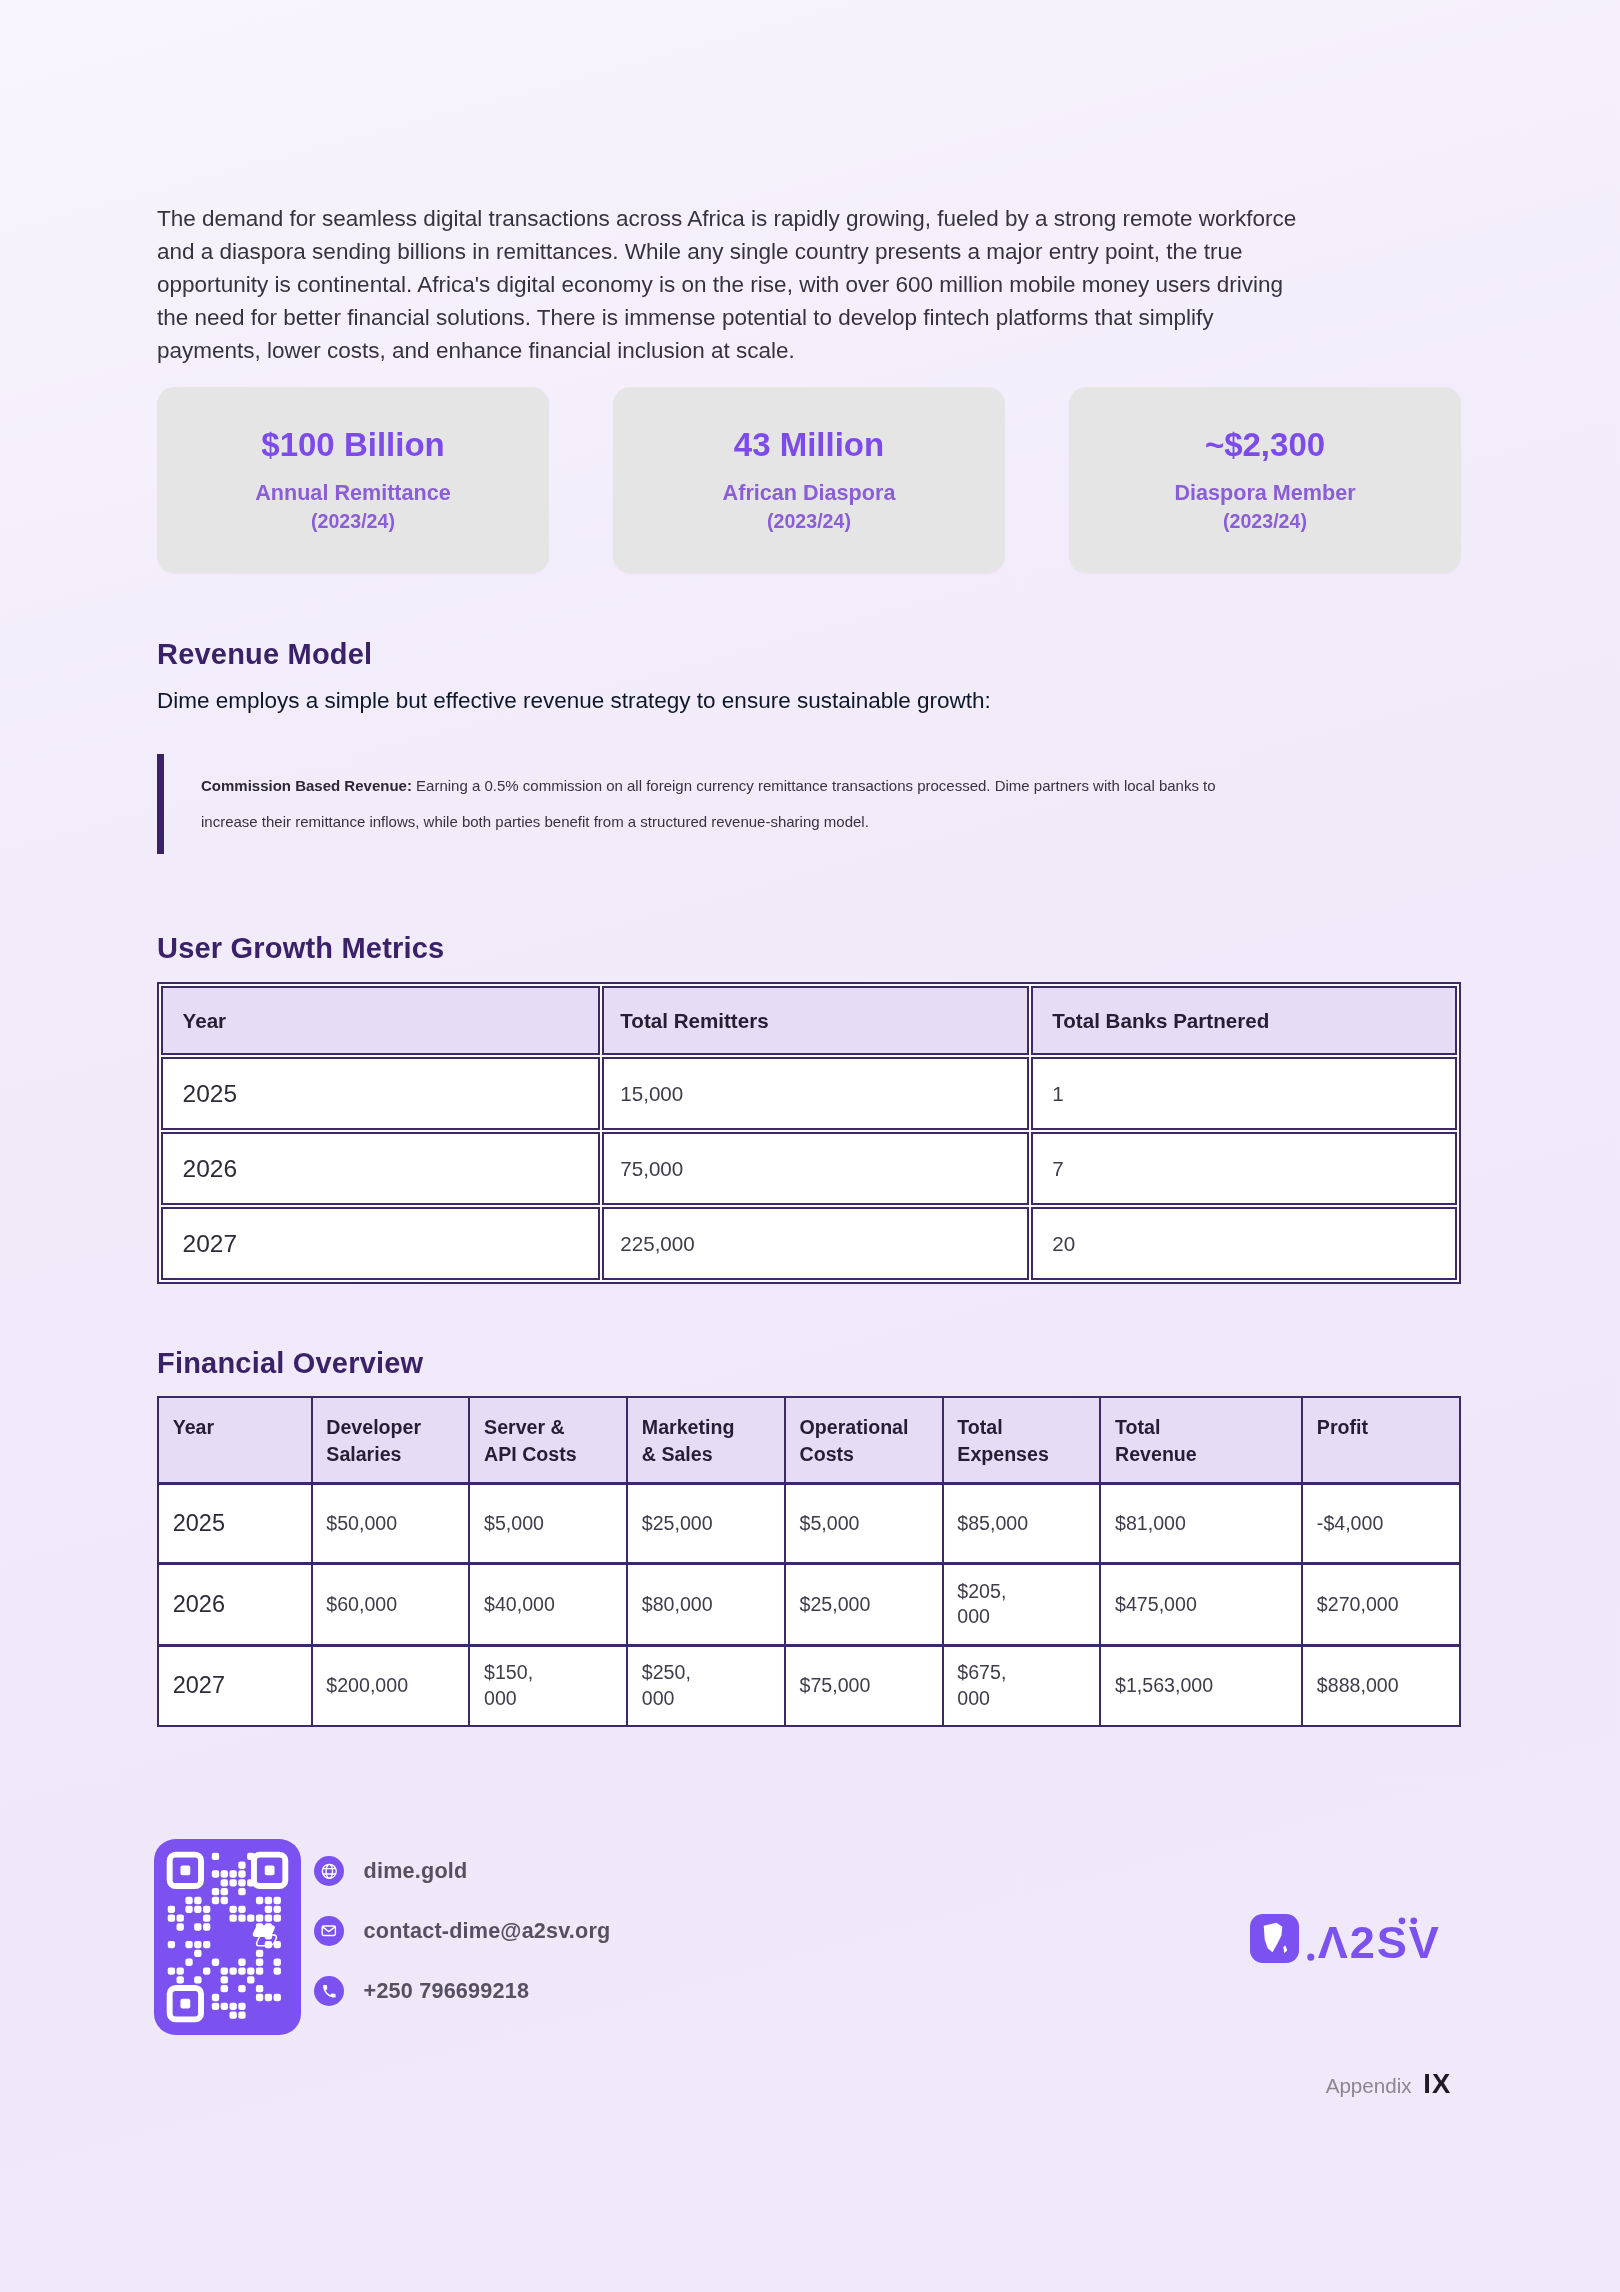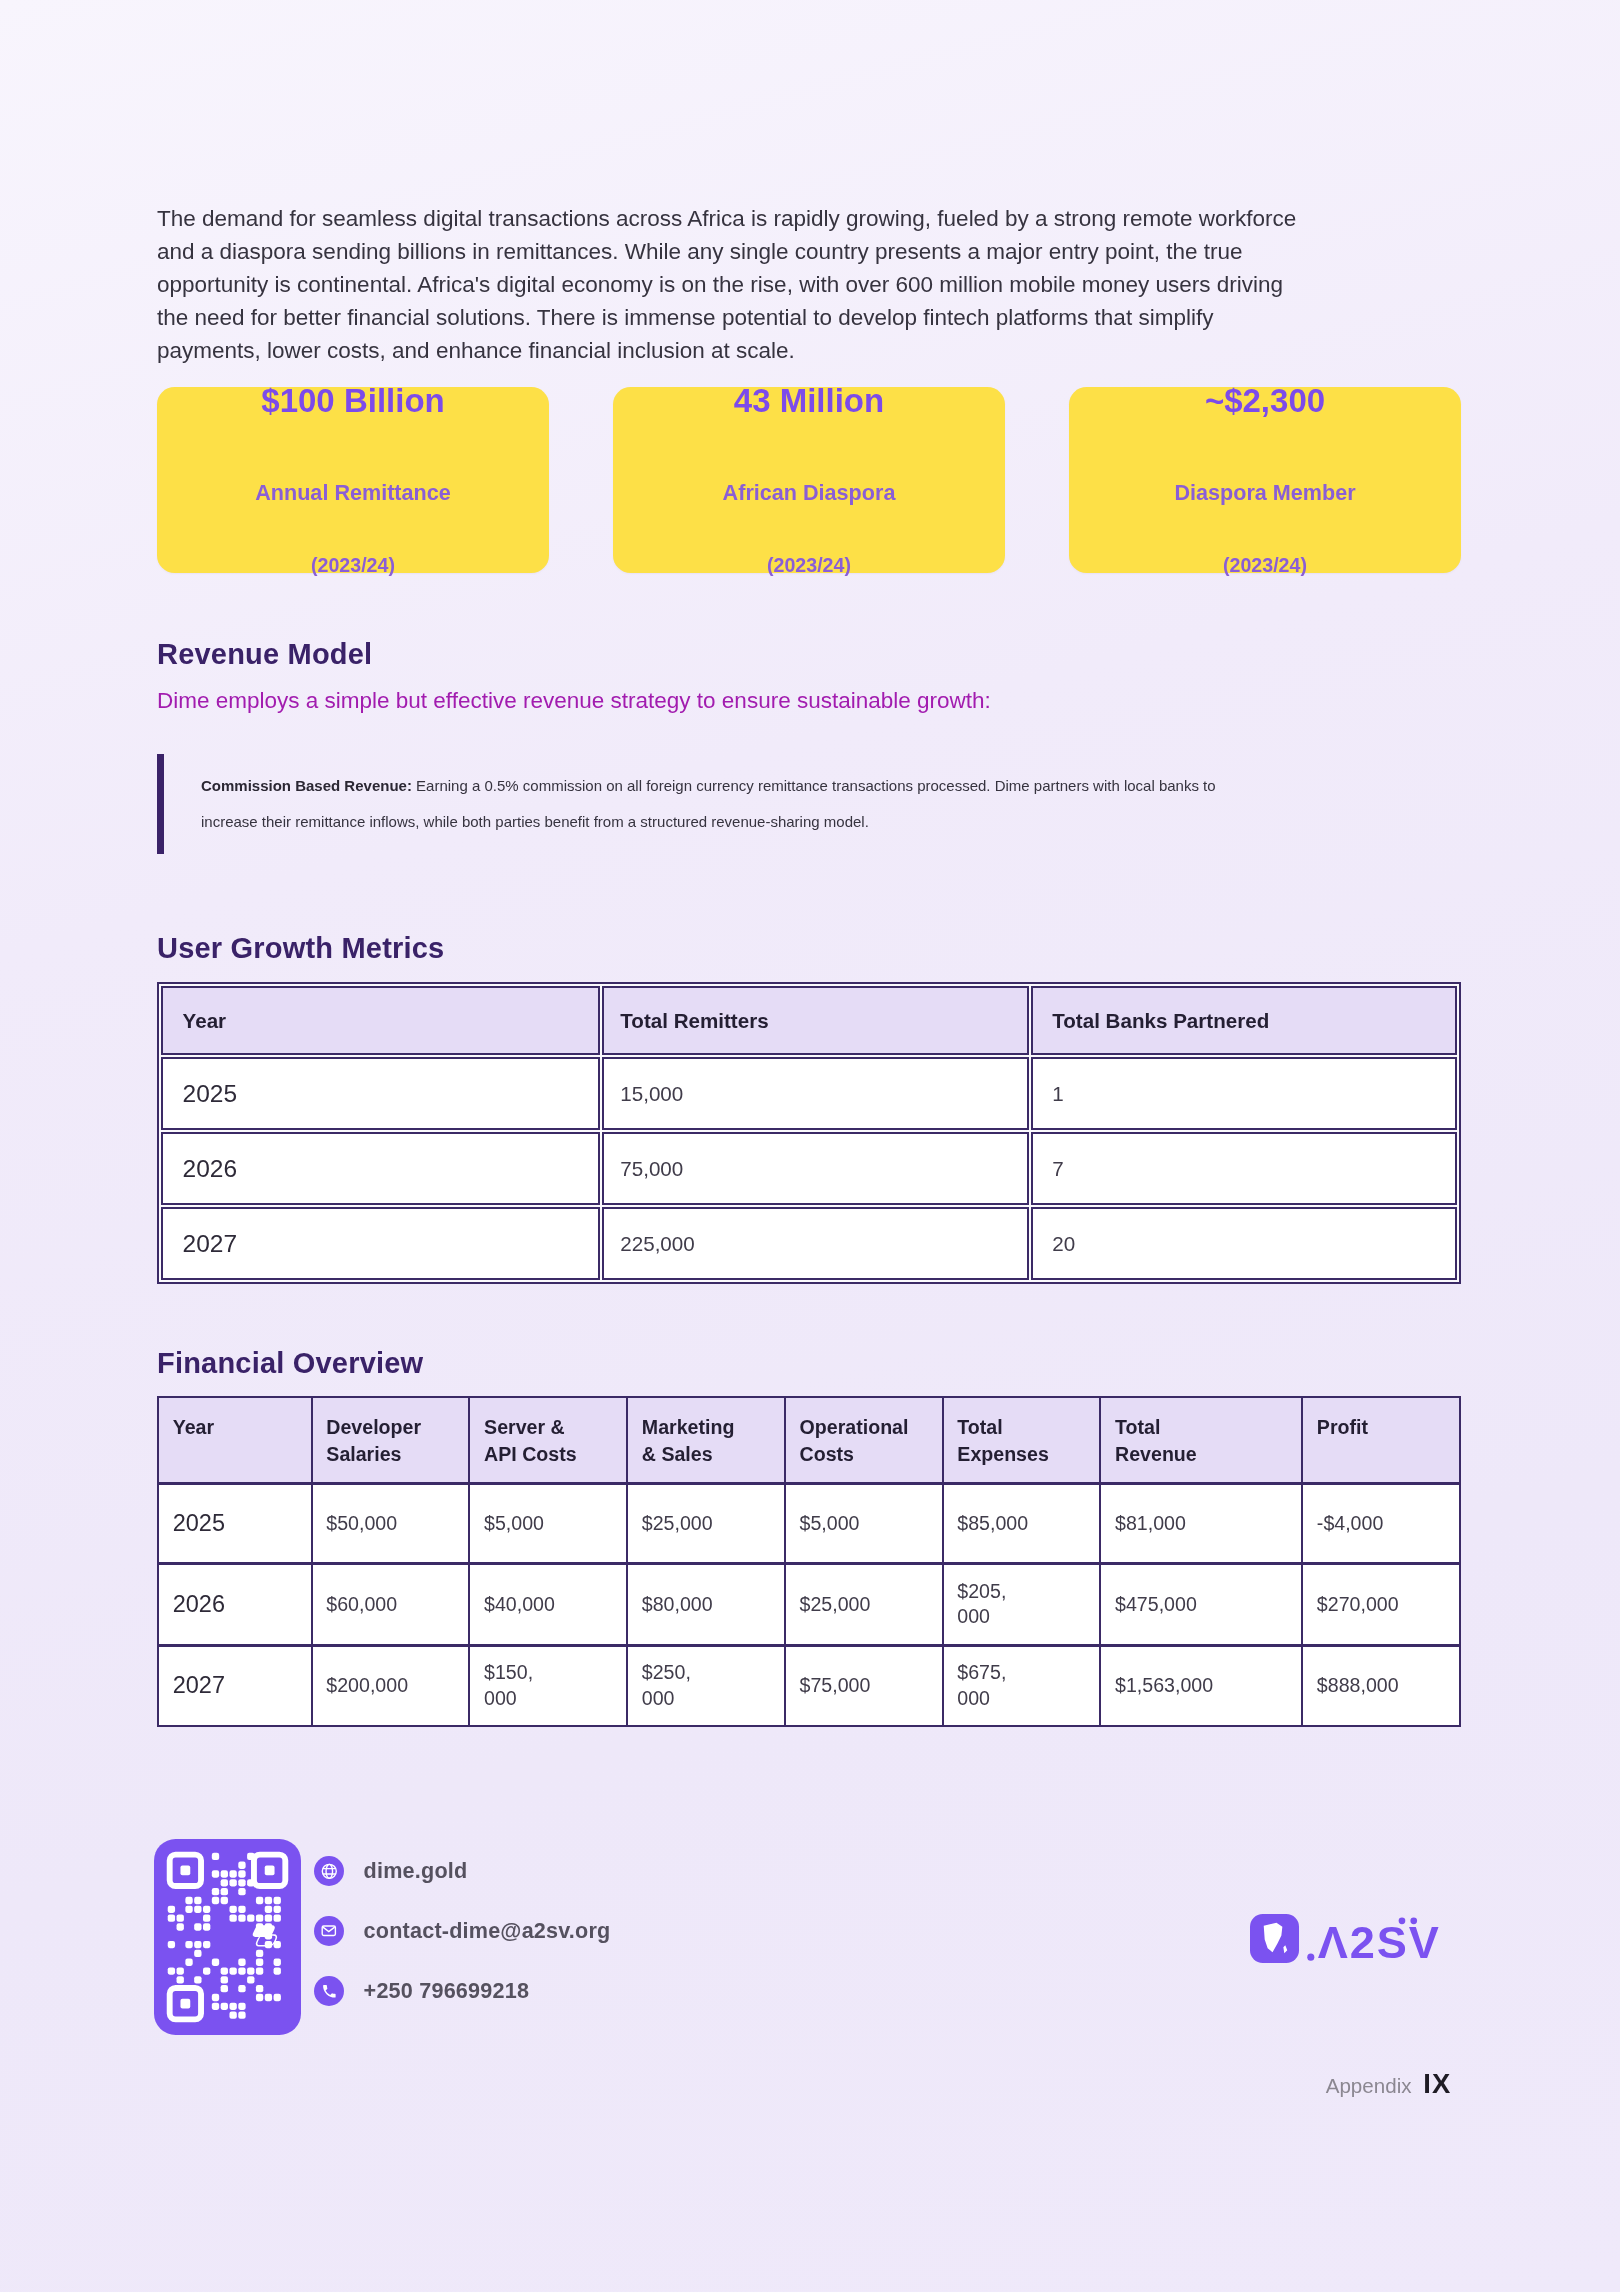--- a/index.html
+++ b/index.html
@@ -22,29 +22,29 @@
   
   .topbar { display:flex; justify-content:space-between; align-items:flex-start; }
   .brand { display:flex; align-items:center; gap:7.8px; margin-top:-13.7px; }
   .brand-name { font-size:39px; font-weight:800; color:#7b52f0; letter-spacing:1px; }
 
   .lead { margin-top:28px; font-size:22.5px; line-height:33px; max-width:1157px; color:#36333f; }
 
   
   .stats { display:flex; gap:64px; margin-top:19.6px; }
   .stat-card {
-    flex:1; height:186px; background:#fde047; border-radius:17.6px;
+    flex:1; height:186px; background:#e5e5e5; border-radius:17.6px;
     display:flex; flex-direction:column; align-items:center; justify-content:center;
-    text-align:center; box-shadow:0 1px 2px rgba(90,60,160,.06);gap:44px;
+    text-align:center; box-shadow:0 1px 2px rgba(90,60,160,.06);
   }
   .stat-value { font-size:33px; font-weight:800; color:#7c4bea; }
   .stat-label { margin-top:15.7px; font-size:21.6px; font-weight:600; color:#8a5ed6; }
   .stat-period { margin-top:3.9px; font-size:19.6px; font-weight:600; color:#8a5ed6; }
 
-  .section-intro { margin-top:13.7px; font-size:22.5px; line-height:33px; color:#a21caf; }
+  .section-intro { margin-top:13.7px; font-size:22.5px; line-height:33px; color:#0f172a; }
   .rm-title { margin-top:65px; }
 
   
   .callout {
     margin-top:37px; border-left:7.8px solid #3a2268; padding:13.7px 0 13.7px 37px; max-width:1088px;
   }
   .callout p { font-size:15px; line-height:36px; color:#36333f; }
   .callout b { color:#2b2733; font-weight:700; }
 
   

